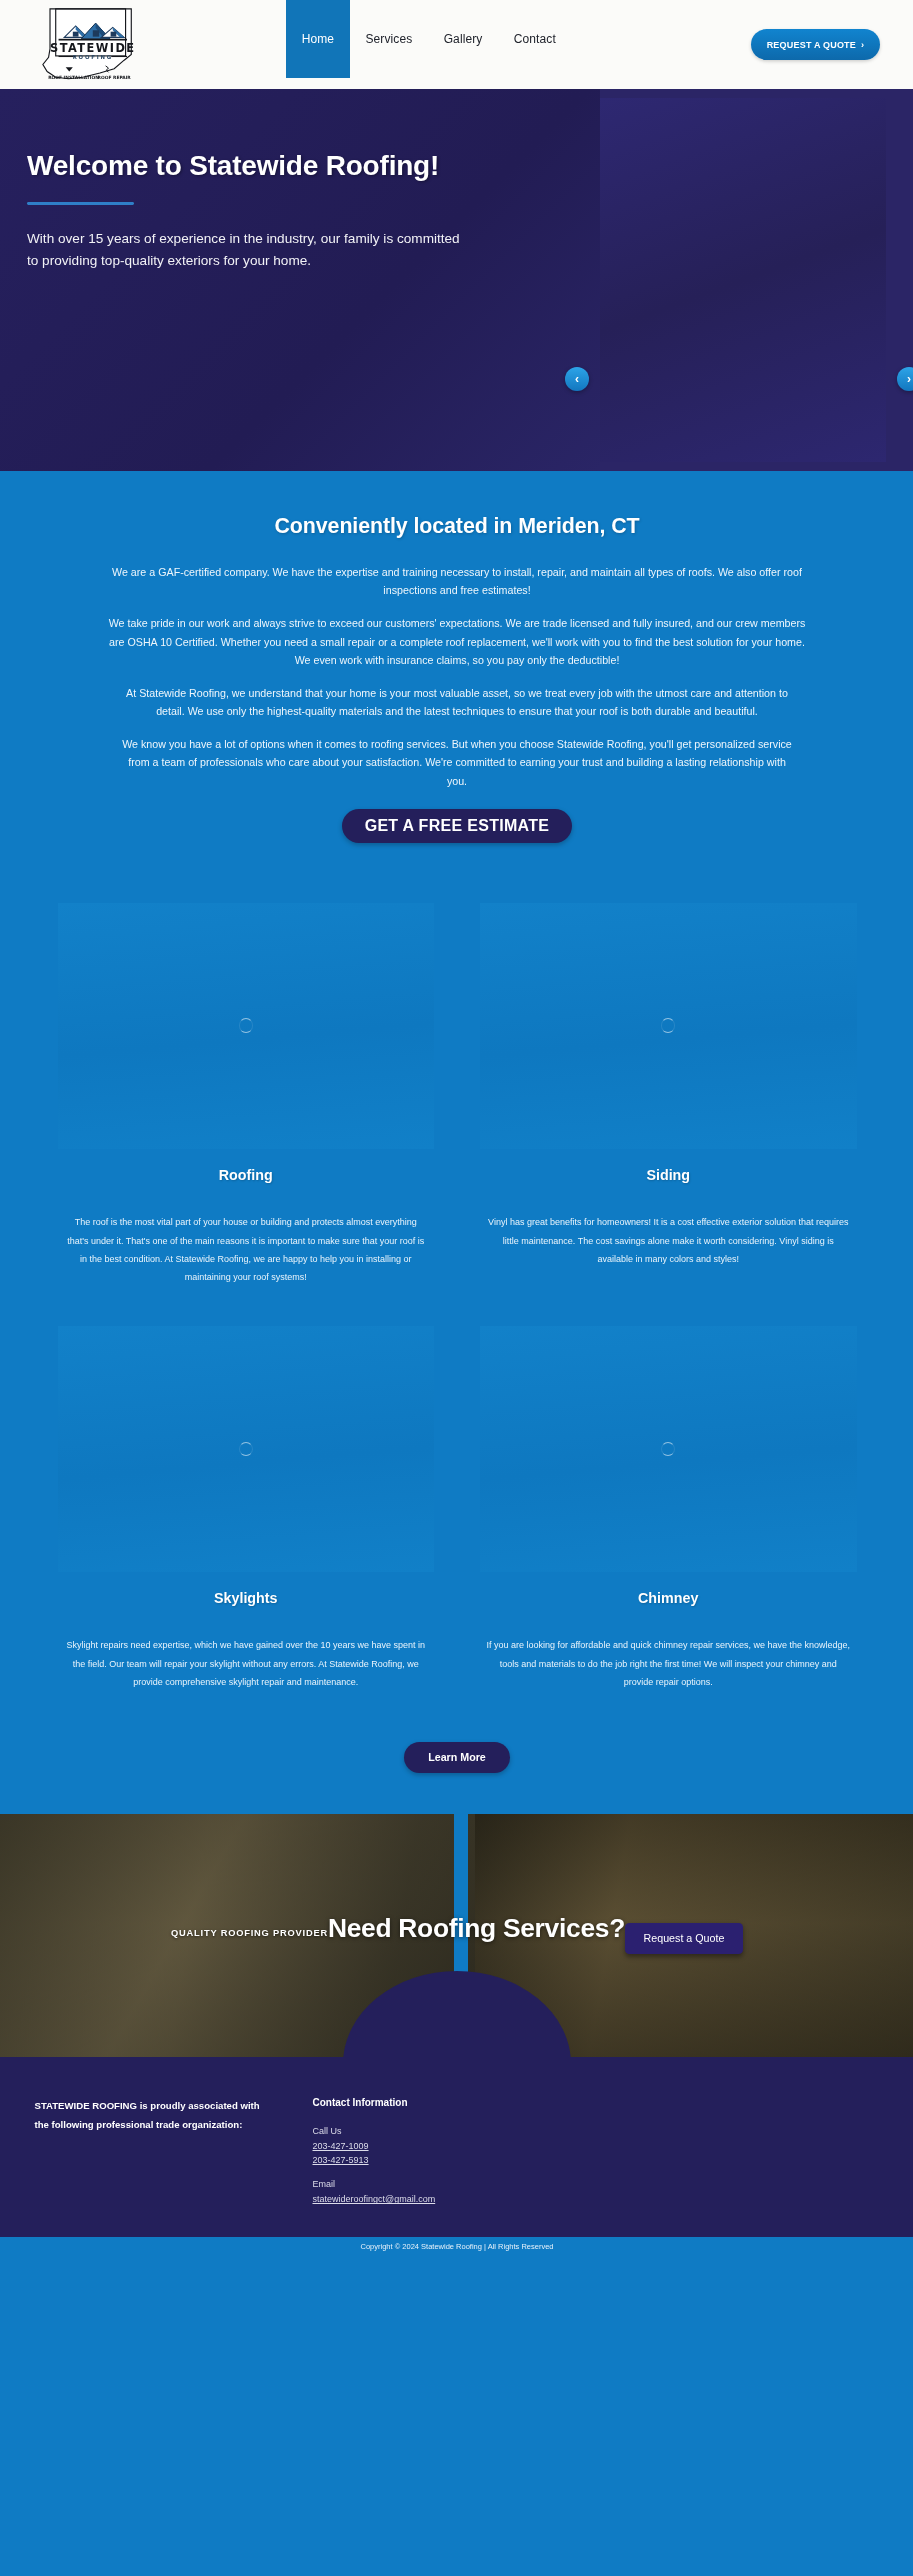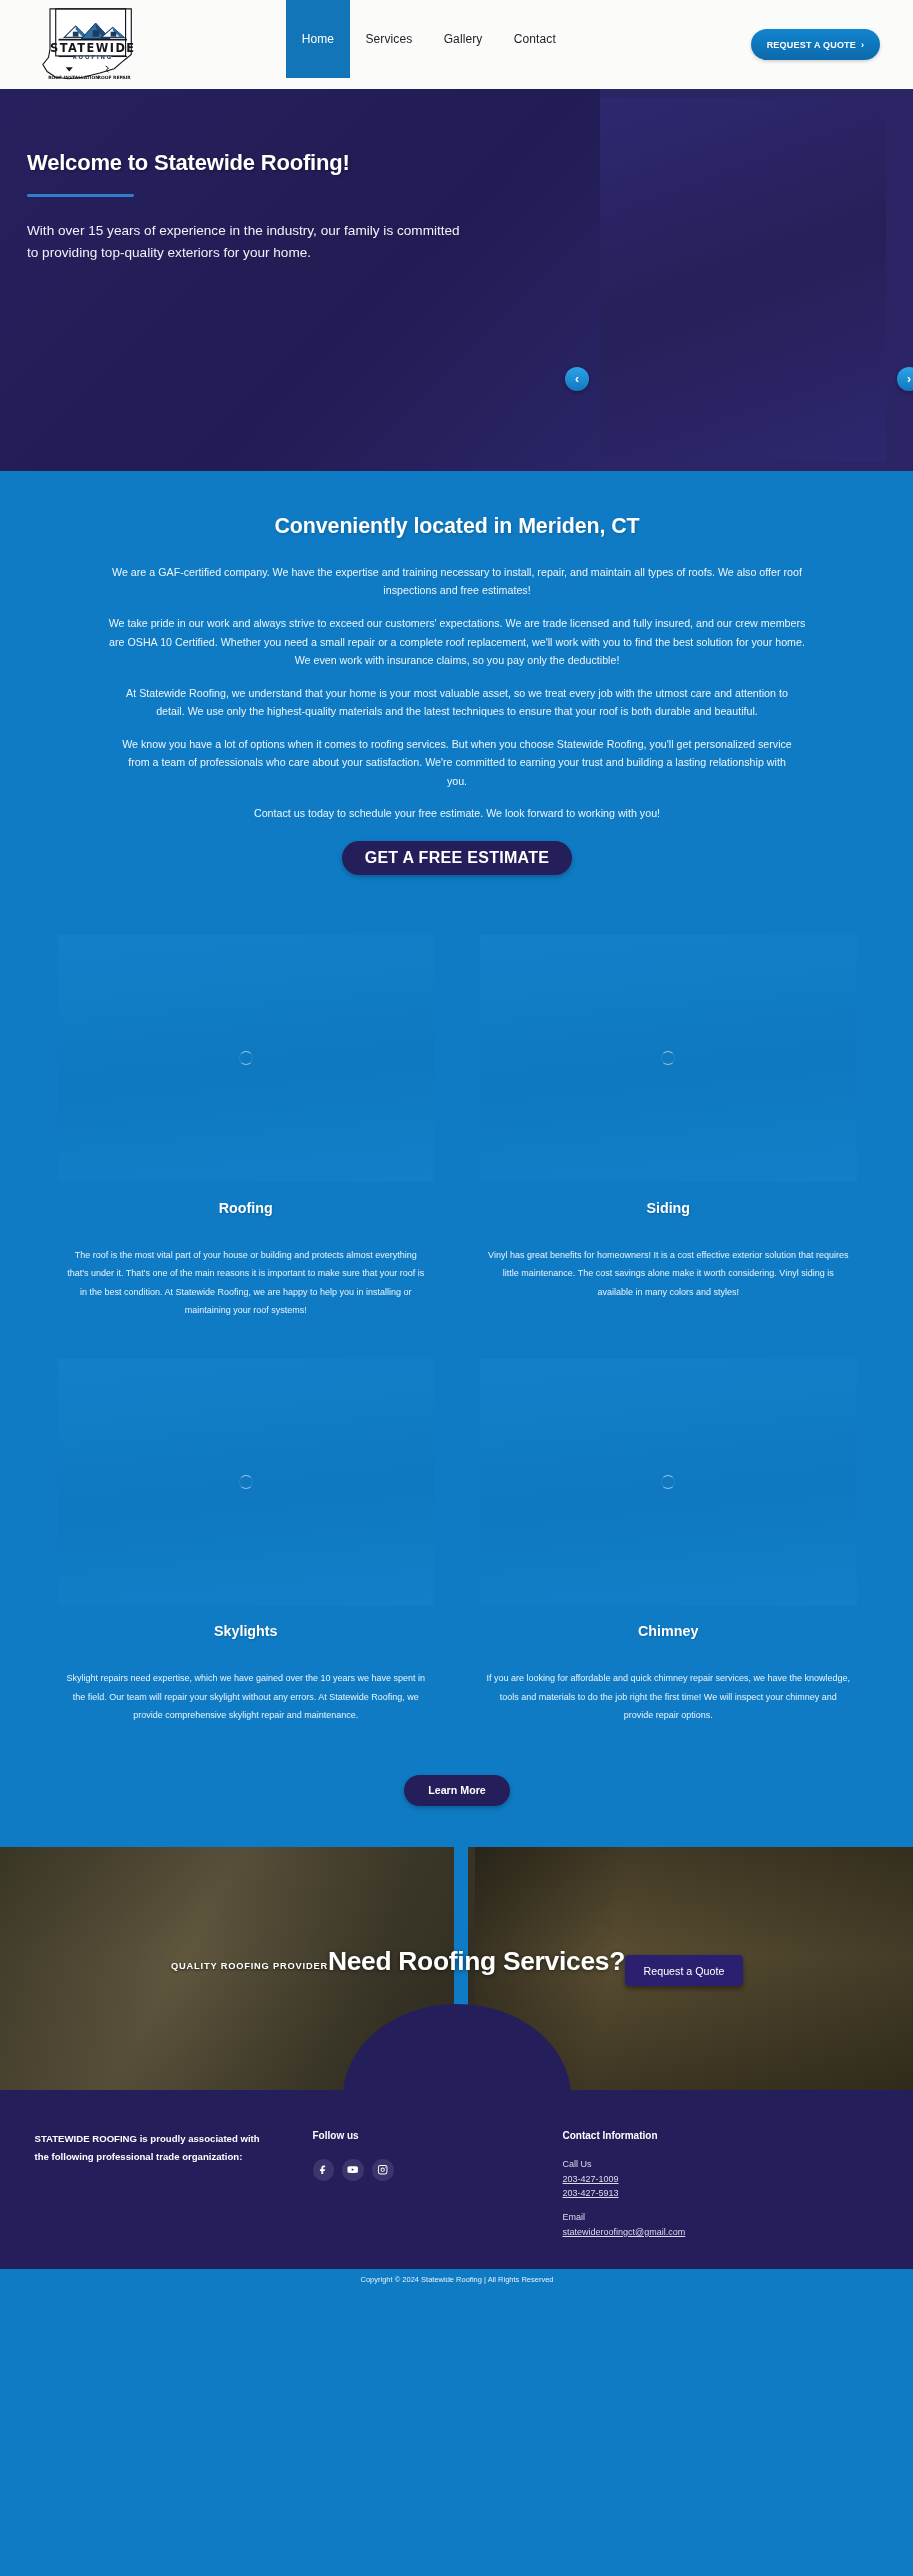--- a/index.html
+++ b/index.html
@@ -103,21 +103,21 @@
     background: linear-gradient(160deg,#2e2872 0%, #262058 50%, #2d2770 100%);
   }
   .hero-inner {
     position: relative;
     z-index: 3;
     padding-left: 27px;
     padding-top: 59px;
     width: 600px;
   }
   .hero-title {
-    font-size: 22px;
+    font-size: 28px;
     font-weight: bold;
     color: #ffffff;
     line-height: 1.32;
     letter-spacing: -0.2px;
     max-width: 457px;
     text-shadow: 1.4px 1.4px 2.9px rgba(0,0,0,.35);
   }
   .hero-rule {
     margin-top: 17px;
     width: 107px;
@@ -458,21 +458,20 @@
   <div class="carousel-arrow prev">‹</div>
   <div class="carousel-arrow next">›</div>
 </section>
 
 <section class="intro">
   <h2>Conveniently located in Meriden, CT</h2>
   <p>We are a GAF-certified company. We have the expertise and training necessary to install, repair, and maintain all types of roofs. We also offer roof inspections and free estimates!</p>
   <p>We take pride in our work and always strive to exceed our customers' expectations. We are trade licensed and fully insured, and our crew members are OSHA 10 Certified. Whether you need a small repair or a complete roof replacement, we'll work with you to find the best solution for your home. We even work with insurance claims, so you pay only the deductible!</p>
   <p class="narrow">At Statewide Roofing, we understand that your home is your most valuable asset, so we treat every job with the utmost care and attention to detail. We use only the highest-quality materials and the latest techniques to ensure that your roof is both durable and beautiful.</p>
   <p class="narrow">We know you have a lot of options when it comes to roofing services. But when you choose Statewide Roofing, you'll get personalized service from a team of professionals who care about your satisfaction. We're committed to earning your trust and building a lasting relationship with you.</p>
-  <p>Contact us today to schedule your free estimate. We look forward to working with you!</p>
   <button class="estimate-btn">GET A FREE ESTIMATE</button>
 </section>
 
 <section class="services">
   <div class="svc-grid">
 
     <div class="svc-card">
       <div class="svc-img">
         <div class="spin"></div>
       </div>
@@ -522,40 +521,20 @@
   <div class="cta-arc"></div>
 </section>
 
 <footer class="footer">
   <div class="footer-grid">
 
     <div>
       <div class="f-assoc-text">STATEWIDE ROOFING is proudly associated with the following professional trade organization:</div>
     </div>
 
-    <div>
-      <div class="f-col-title">Follow us</div>
-      <div class="social-row">
-        <a class="social">
-          <svg viewBox="0 0 24 24">
-              <path d="M15 3h-3a5 5 0 0 0-5 5v3H4v4h3v6h4v-6h3l1-4h-4V8a1 1 0 0 1 1-1h3z"></path>
-            </svg>
-        </a>
-        <a class="social">
-          <svg viewBox="0 0 24 24">
-              <path d="M23 7.5a3 3 0 0 0-2.1-2.1C19 5 12 5 12 5s-7 0-8.9.4A3 3 0 0 0 1 7.5 31 31 0 0 0 1 12a31 31 0 0 0 0 4.5 3 3 0 0 0 2.1 2.1C5 19 12 19 12 19s7 0 8.9-.4a3 3 0 0 0 2.1-2.1A31 31 0 0 0 23 12a31 31 0 0 0 0-4.5zM10 15V9l5 3z"></path>
-            </svg>
-        </a>
-        <a class="social">
-          <svg viewBox="0 0 24 24">
-              <path d="M7 2h10a5 5 0 0 1 5 5v10a5 5 0 0 1-5 5H7a5 5 0 0 1-5-5V7a5 5 0 0 1 5-5zm0 2a3 3 0 0 0-3 3v10a3 3 0 0 0 3 3h10a3 3 0 0 0 3-3V7a3 3 0 0 0-3-3zm5 3.5A4.5 4.5 0 1 1 7.5 12 4.5 4.5 0 0 1 12 7.5zm0 2A2.5 2.5 0 1 0 14.5 12 2.5 2.5 0 0 0 12 9.5zM17.8 6a1 1 0 1 1-1 1 1 1 0 0 1 1-1z"></path>
-            </svg>
-        </a>
-      </div>
-    </div>
 
     <div>
       <div class="f-col-title">Contact Information</div>
       <div class="f-label">Call Us</div>
       <a class="f-link">203-427-1009</a>
       <a class="f-link">203-427-5913</a>
       <div class="f-label">Email</div>
       <a class="f-link">statewideroofingct@gmail.com</a>
     </div>
 

